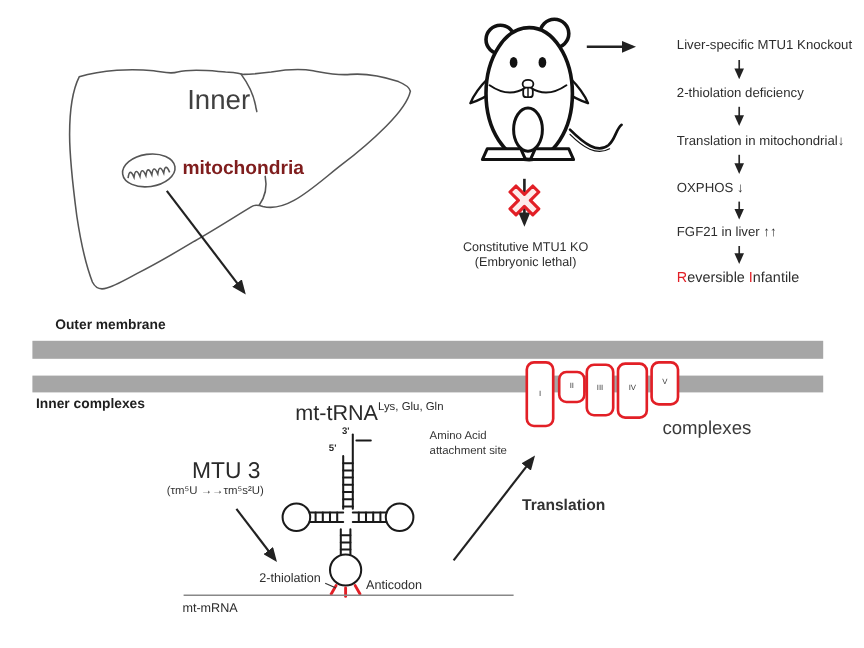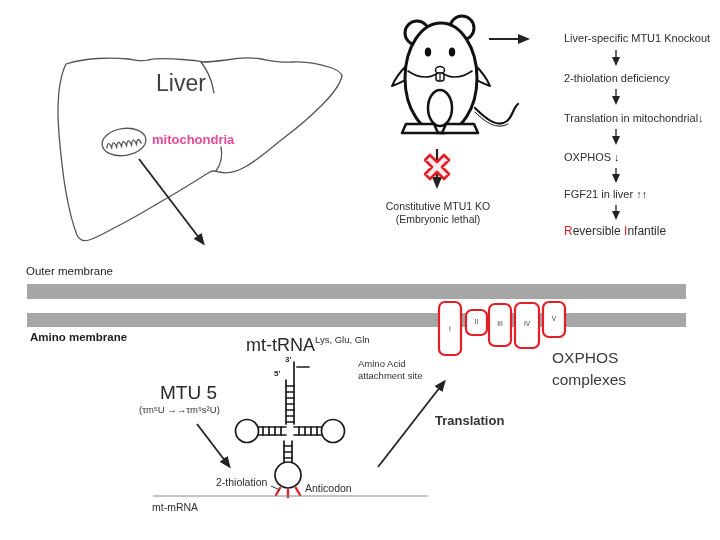--- a/index.html
+++ b/index.html
@@ -3,22 +3,22 @@
 <meta charset="utf-8">
 <style>
   html,body{margin:0;padding:0;}
   body{font-family:"Liberation Sans","DejaVu Sans",sans-serif;background:#fff;}
   #canvas{position:relative;width:720px;height:540px;background:#ffffff;overflow:hidden;}
   #art{position:absolute;left:0;top:0;width:720px;height:540px;}
   .lbl{position:absolute;color:#3b3b3b;white-space:nowrap;}
   .red{color:#e21f26;}
 
   .liver-title{left:156px;top:70px;font-size:23px;color:#404040;}
-  .mito-label{left:152px;top:132px;font-size:13px;font-weight:bold;color:#ec4899;}
-  .outer-label{left:26px;top:265px;font-size:11.5px;font-weight:normal;color:#1f1f1f;}
+  .mito-label{left:152px;top:132px;font-size:16px;font-weight:bold;color:#7f1d1d;}
+  .outer-label{left:46px;top:265px;font-size:11.5px;font-weight:bold;color:#1f1f1f;}
   .inner-label{left:30px;top:331px;font-size:11.5px;font-weight:bold;color:#1f1f1f;}
 
   .flow-step{position:absolute;left:564px;width:172px;font-size:11px;color:#2e2e2e;}
   .rilf{font-size:12px;}
   .constitutive{position:absolute;left:368px;width:140px;text-align:center;font-size:10.5px;line-height:13px;color:#2e2e2e;}
 
   .complex-num{position:absolute;text-align:center;font-size:6.5px;color:#3a3a3a;}
   .oxphos-caption{left:552px;top:347px;font-size:15.5px;line-height:22px;color:#3a3a3a;}
 
   .trna-title{left:246px;top:334px;font-size:18px;color:#2a2a2a;}
@@ -120,63 +120,62 @@
         <path d="M296,488 L300,495"></path>
       </g>
     </g>
 
     <line x1="197" y1="424" x2="229" y2="466" stroke="#222" stroke-width="1.8" marker-end="url(#ahBig)"></line>
     <line x1="271" y1="486" x2="280" y2="490" stroke="#333" stroke-width="1"></line>
     <line x1="378" y1="467" x2="444" y2="382" stroke="#222" stroke-width="1.8" marker-end="url(#ahBig)"></line>
     <line x1="153" y1="496" x2="428" y2="496" stroke="#888" stroke-width="1.2"></line>
   </svg>
 
-  <div class="lbl liver-title">Liver</div>
+  <div class="lbl liver-title">Inner</div>
   <div class="lbl mito-label">mitochondria</div>
 
   <div class="flow-step" style="top:32px">Liver-specific MTU1 Knockout</div>
   <div class="flow-step" style="top:72px">2-thiolation deficiency</div>
   <div class="flow-step" style="top:112px">Translation in mitochondrial↓</div>
   <div class="flow-step" style="top:151px">OXPHOS ↓</div>
   <div class="flow-step" style="top:188px">FGF21 in liver ↑↑</div>
 
   <div class="flow-step rilf" style="top:224px">
     <span class="red">R</span><span>eversible </span><span class="red">I</span><span>nfantile</span>
   </div>
 
   <div class="constitutive" style="top:200px">
     <div>Constitutive MTU1 KO</div>
     <div>(Embryonic lethal)</div>
   </div>
 
   <div class="lbl outer-label">Outer membrane</div>
-  <div class="lbl inner-label">Amino membrane</div>
+  <div class="lbl inner-label">Inner complexes</div>
 
   <div class="complex-num" style="left:439px;width:22px;top:325px">I</div>
   <div class="complex-num" style="left:466px;width:21px;top:318px">II</div>
   <div class="complex-num" style="left:489px;width:22px;top:320px">III</div>
   <div class="complex-num" style="left:515px;width:24px;top:320px">IV</div>
   <div class="complex-num" style="left:543px;width:22px;top:315px">V</div>
 
   <div class="lbl oxphos-caption">
-    <div>OXPHOS</div>
     <div>complexes</div>
   </div>
 
   <div class="lbl trna-title">
     <span>mt-tRNA</span><span class="sup">Lys, Glu, Gln</span>
   </div>
   <div class="lbl prime" style="left:285px;top:355px">3'</div>
   <div class="lbl prime" style="left:274px;top:369px">5'</div>
   <div class="lbl amino">
     <div>Amino Acid</div>
     <div>attachment site</div>
   </div>
 
-  <div class="lbl mtu1-title">MTU 5</div>
+  <div class="lbl mtu1-title">MTU 3</div>
   <div class="lbl mtu1-sub">(τm⁵U →→τm⁵s²U)</div>
 
   <div class="lbl small-lbl" style="left:216px;top:476px">2-thiolation</div>
   <div class="lbl small-lbl" style="left:305px;top:482px">Anticodon</div>
   <div class="lbl small-lbl" style="left:152px;top:501px">mt-mRNA</div>
   <div class="lbl translation">Translation</div>
 
 </div>
 
 </body></html>

